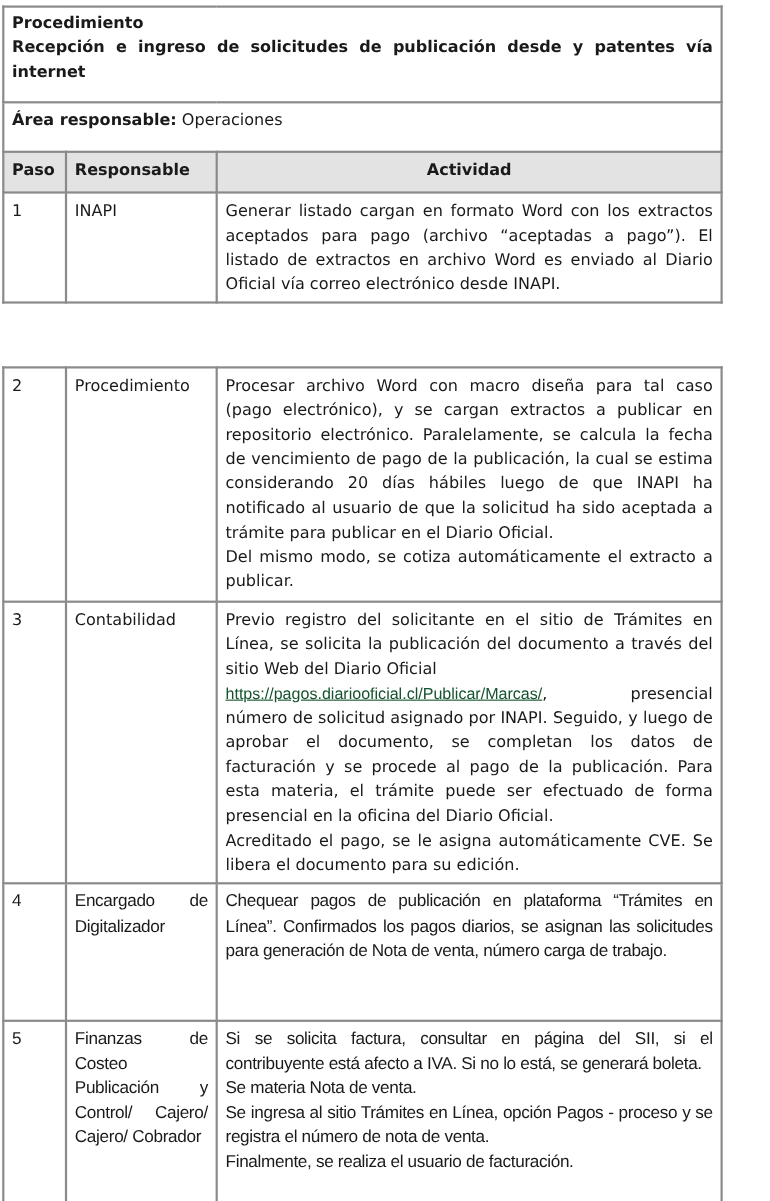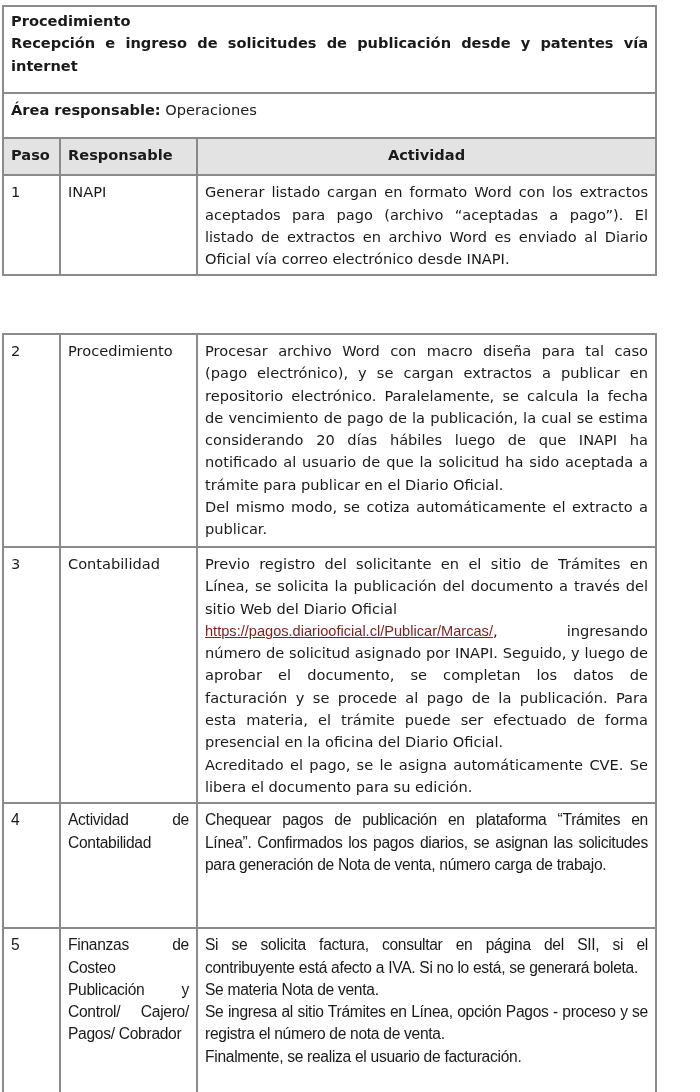--- a/index.html
+++ b/index.html
@@ -12,21 +12,21 @@
   .c-paso { width:57px; }
   .c-resp { width:137px; }
   .c-act  { width:459px; }
   .bold { font-weight:bold; }
   .hdr td { background:#e3e3e3; font-weight:bold; height:26px; }
   .hdr td.center { text-align:center; }
   .just { text-align:justify; text-align-last:auto; }
   .full td { padding-top:5px; }
   .cond { font-family:"Liberation Sans", sans-serif; font-size:15.6px; letter-spacing:-0.3px; }
   .proc-cell { height:78px; }
-  .link { color:#7f1d1d; text-decoration:underline; font-family:"Liberation Sans", sans-serif; font-size:14.6px; }
+  .link { color:#14532d; text-decoration:underline; font-family:"Liberation Sans", sans-serif; font-size:14.6px; }
   .line { display:block; }
   .jline { display:block; text-align:justify; text-align-last:justify; }
 </style>
 </head>
 <body>
 
 <table class="tbl" id="t1">
   <colgroup>
       <col class="c-paso">
       <col class="c-resp">
@@ -72,39 +72,39 @@
       <div class="just" style="text-align-last:left;">Del mismo modo, se cotiza automáticamente el extracto a publicar.</div>
     </td>
   </tr>
   <tr class="full">
     <td style="height:211px;">3</td>
     <td>Contabilidad</td>
     <td>
       <div class="just" style="text-align-last:left;">Previo registro del solicitante en el sitio de Trámites en Línea, se solicita la publicación del documento a través del sitio Web del Diario Oficial</div>
       <div class="jline">
         <span class="link">https://pagos.diariooficial.cl/Publicar/Marcas/</span><span>,</span>
-        <span>ingresando</span>
+        <span>presencial</span>
       </div>
       <div class="just" style="text-align-last:left;">número de solicitud asignado por INAPI. Seguido, y luego de aprobar el documento, se completan los datos de facturación y se procede al pago de la publicación. Para esta materia, el trámite puede ser efectuado de forma presencial en la oficina del Diario Oficial.</div>
       <div class="just" style="text-align-last:left;">Acreditado el pago, se le asigna automáticamente CVE. Se libera el documento para su edición.</div>
     </td>
   </tr>
   <tr class="full cond">
     <td style="height:114px;">4</td>
-    <td class="just" style="text-align-last:left;">Actividad de Contabilidad</td>
+    <td class="just" style="text-align-last:left;">Encargado de Digitalizador</td>
     <td class="just" style="text-align-last:left;">Chequear pagos de publicación en plataforma “Trámites en Línea”. Confirmados los pagos diarios, se asignan las solicitudes para generación de Nota de venta, número carga de trabajo.</td>
   </tr>
   <tr class="full cond">
     <td style="height:180px;">5</td>
     <td>
       <span class="jline">Finanzas de</span>
       <span class="line">Costeo</span>
       <span class="jline">Publicación y</span>
       <span class="jline">Control/ Cajero/</span>
-      <span class="line">Pagos/ Cobrador</span>
+      <span class="line">Cajero/ Cobrador</span>
     </td>
     <td>
       <div class="just" style="text-align-last:left;">Si se solicita factura, consultar en página del SII, si el contribuyente está afecto a IVA. Si no lo está, se generará boleta.</div>
       <div>Se materia Nota de venta.</div>
       <div class="just" style="text-align-last:left;">Se ingresa al sitio Trámites en Línea, opción Pagos - proceso y se registra el número de nota de venta.</div>
       <div>Finalmente, se realiza el usuario de facturación.</div>
     </td>
   </tr>
 </tbody>
   </table>

